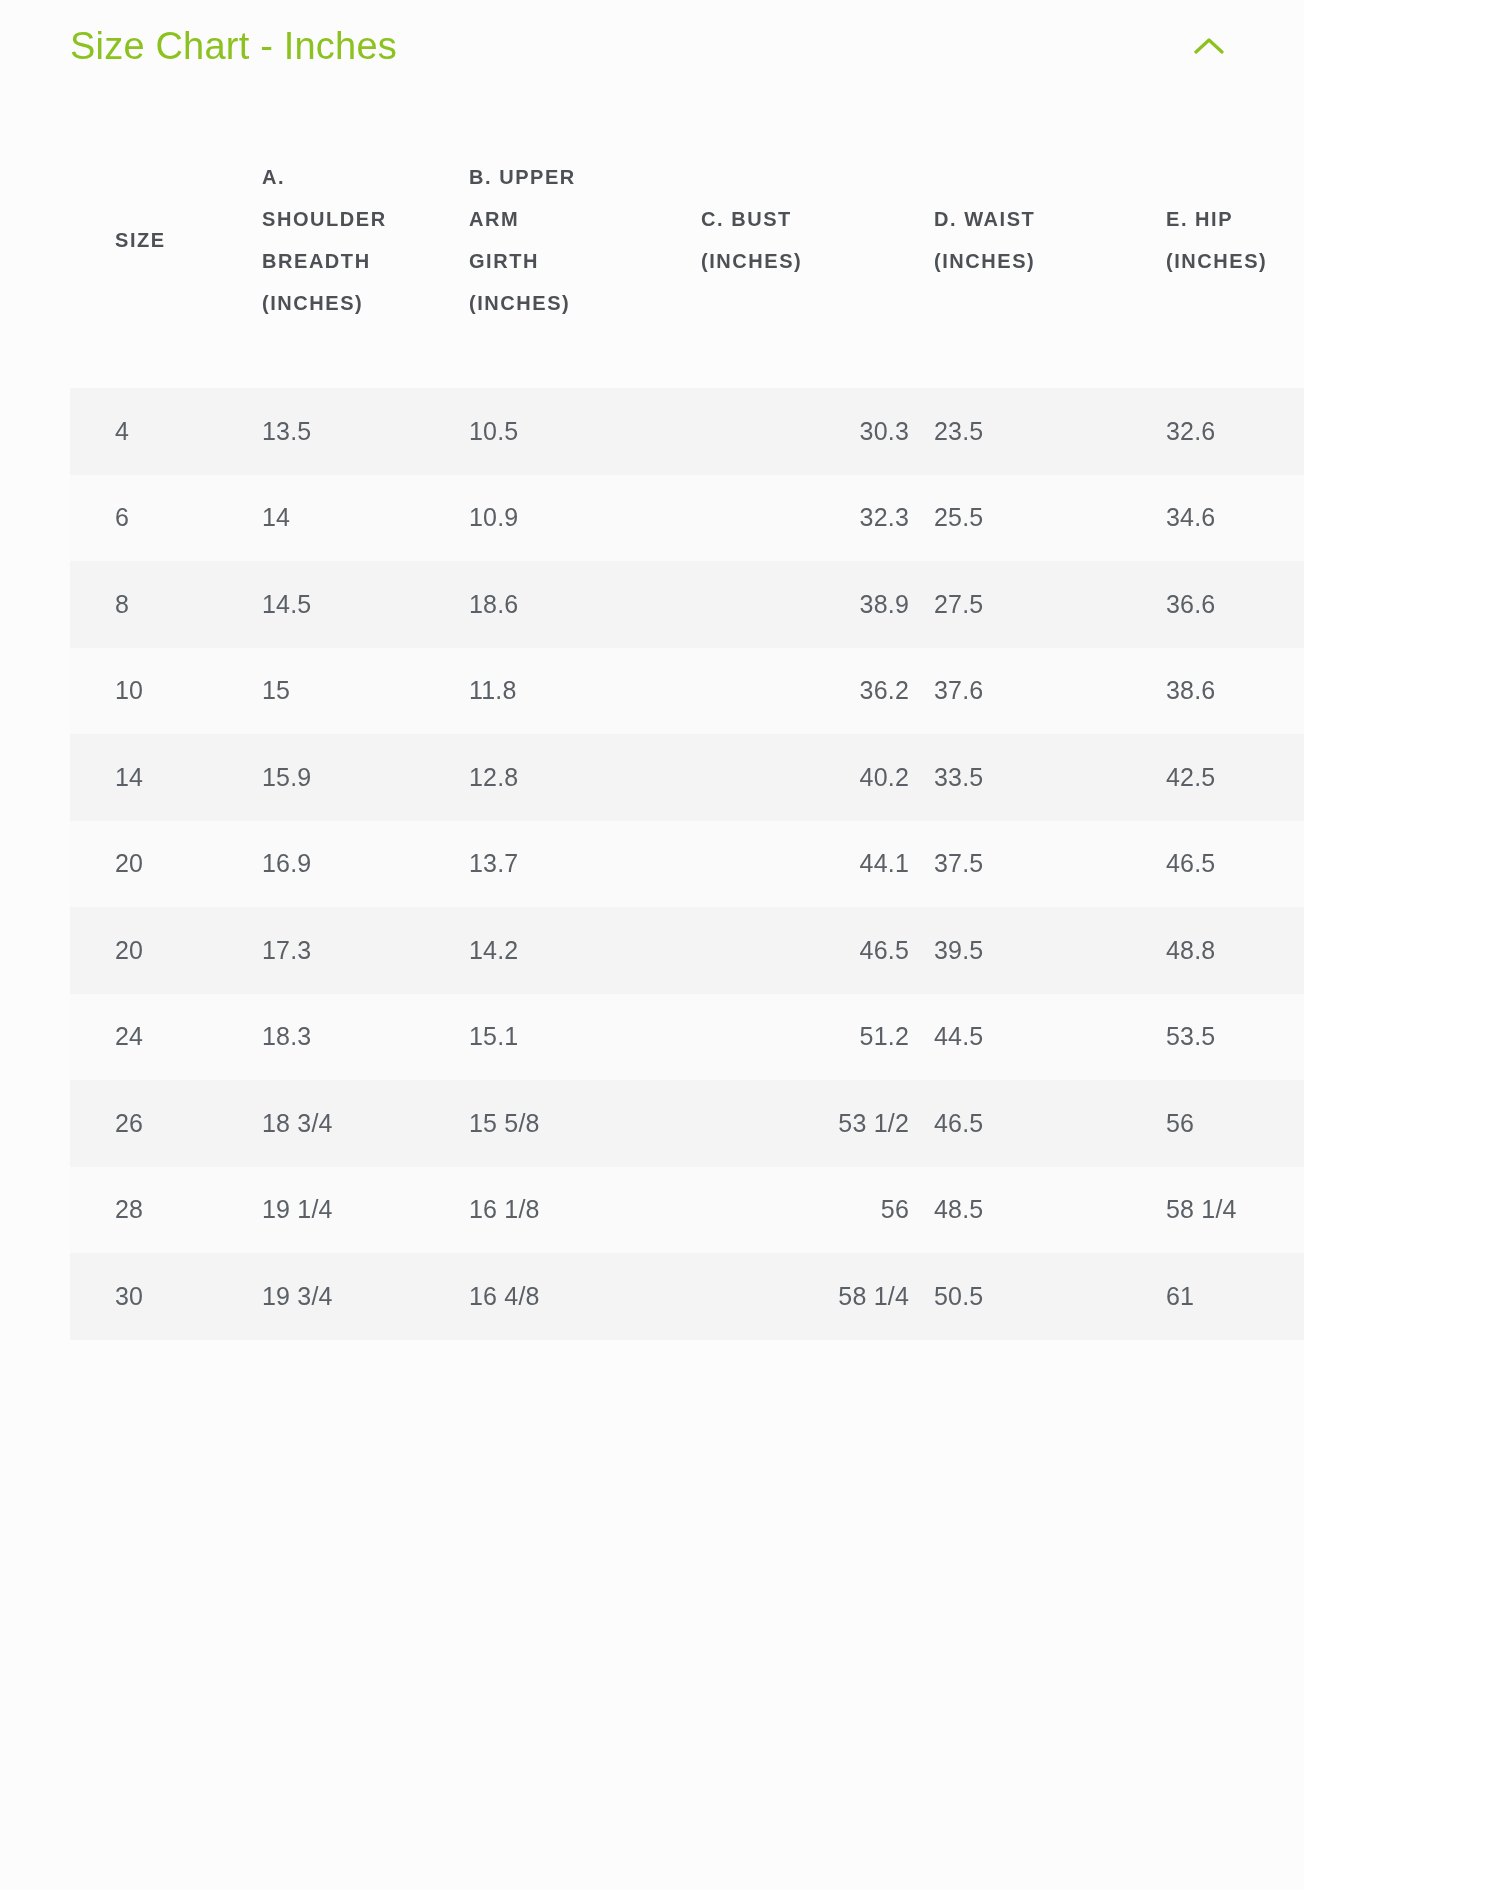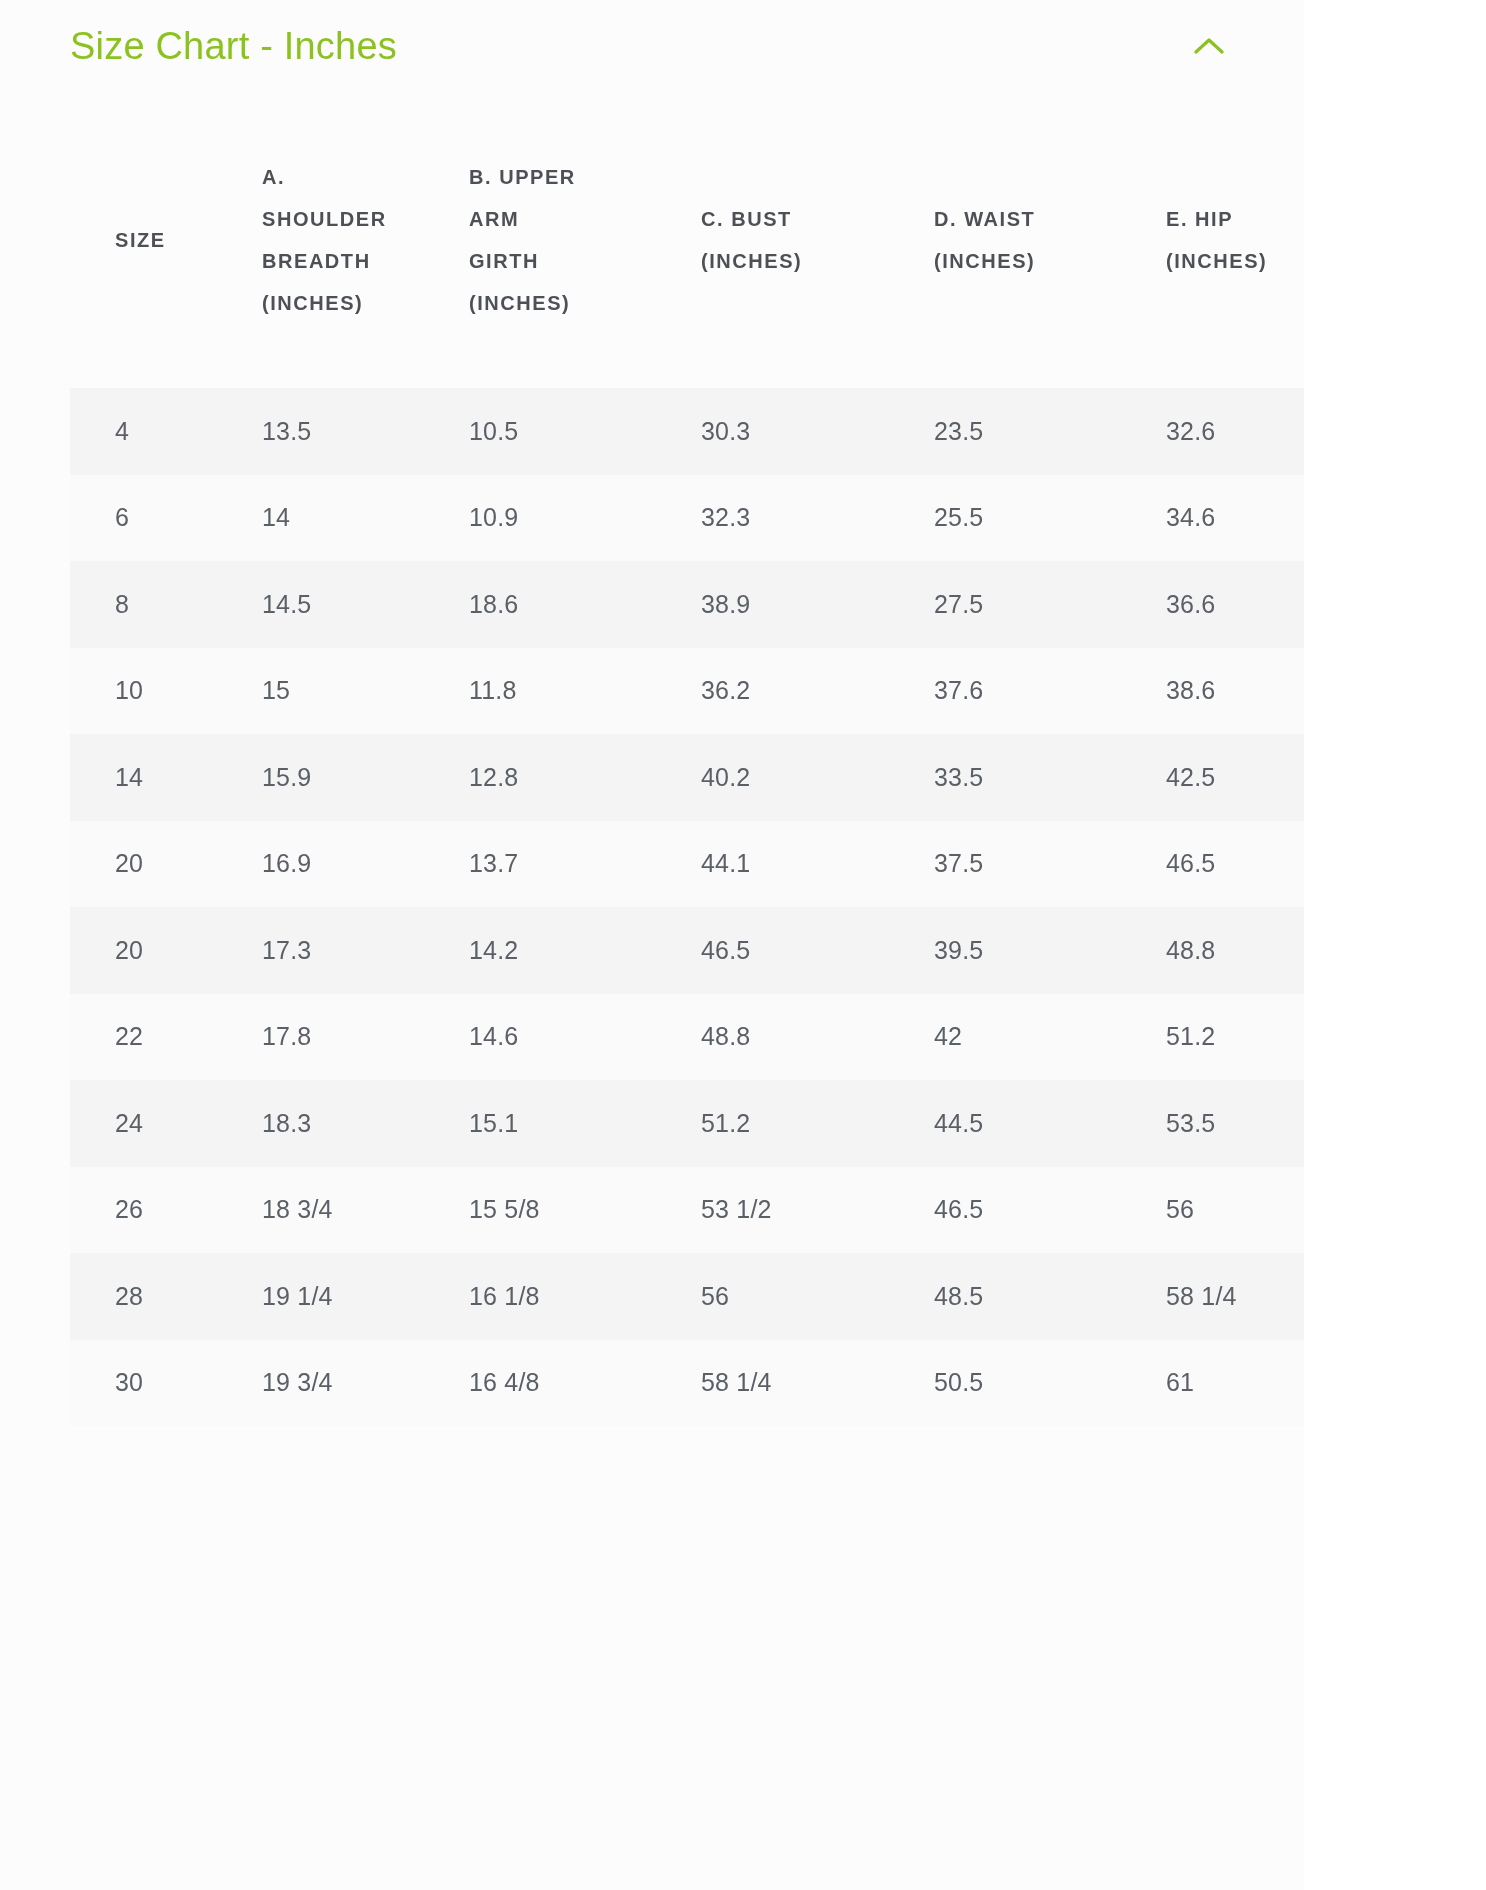--- a/index.html
+++ b/index.html
@@ -110,21 +110,21 @@
     font-weight: 400;
     color: #5a6066;
     letter-spacing: 0.2px;
     white-space: nowrap;
     padding-right: 20px;
     box-sizing: border-box;
   }
   tbody td.col-size { padding-left: 45px; }
   tbody td.col-a    { padding-left: 30px; }
   tbody td.col-b    { padding-left: 25px; }
-  tbody td.col-c    { padding-left: 25px; }
+  tbody td.col-c    { padding-left: 25px; text-align: right; }
   tbody td.col-d    { padding-left: 25px; }
   tbody td.col-e    { padding-left: 25px; }
 
   thead th.col-size { padding-left: 45px; }
   thead th.col-a    { padding-left: 30px; }
   thead th.col-b    { padding-left: 25px; }
   thead th.col-c    { padding-left: 25px; }
   thead th.col-d    { padding-left: 25px; }
   thead th.col-e    { padding-left: 25px; }
 </style>
@@ -236,28 +236,20 @@
           </tr>
           <tr>
             <td class="col-size">20</td>
             <td class="col-a">17.3</td>
             <td class="col-b">14.2</td>
             <td class="col-c">46.5</td>
             <td class="col-d">39.5</td>
             <td class="col-e">48.8</td>
           </tr>
           <tr>
-            <td class="col-size">22</td>
-            <td class="col-a">17.8</td>
-            <td class="col-b">14.6</td>
-            <td class="col-c">48.8</td>
-            <td class="col-d">42</td>
-            <td class="col-e">51.2</td>
-          </tr>
-          <tr>
             <td class="col-size">24</td>
             <td class="col-a">18.3</td>
             <td class="col-b">15.1</td>
             <td class="col-c">51.2</td>
             <td class="col-d">44.5</td>
             <td class="col-e">53.5</td>
           </tr>
           <tr>
             <td class="col-size">26</td>
             <td class="col-a">18 3/4</td>

